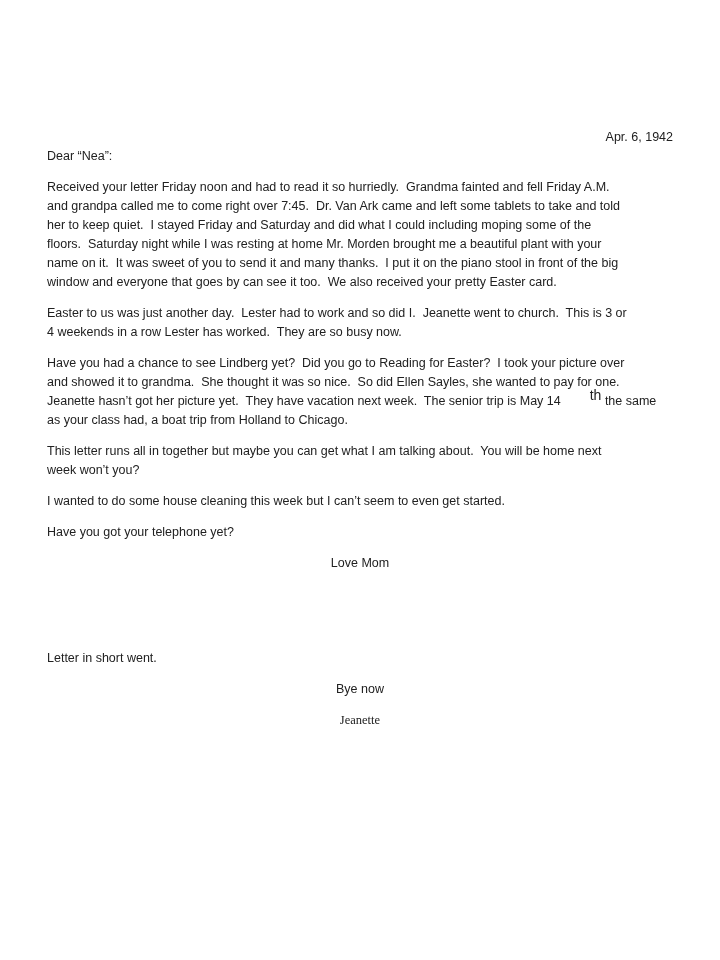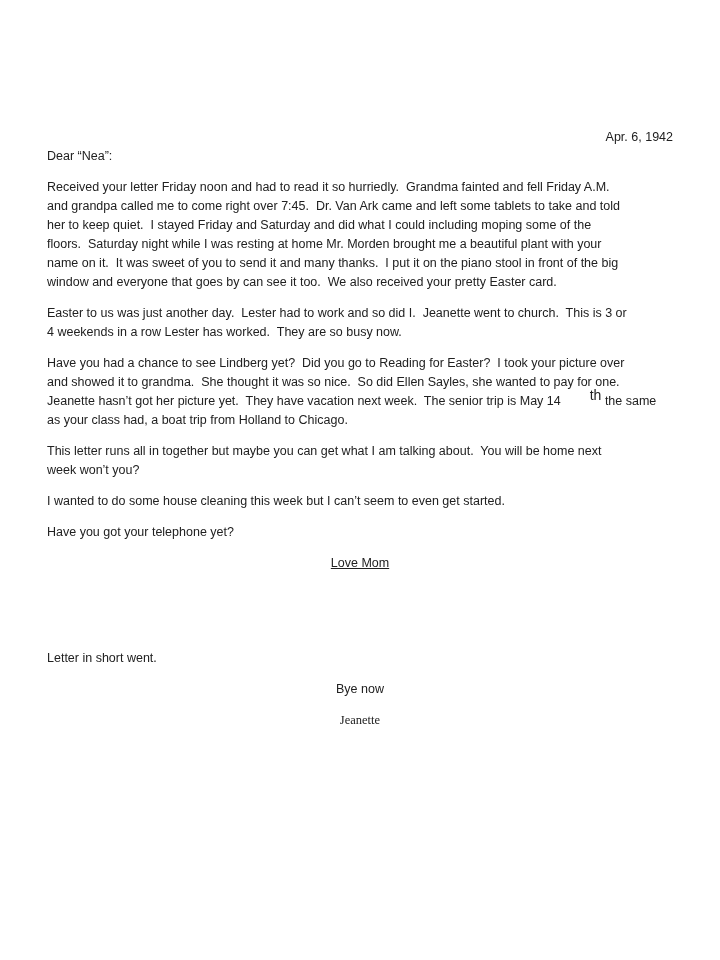--- a/index.html
+++ b/index.html
@@ -29,21 +29,21 @@
   }
   .salutation {
     margin: 0 0 12px 0;
     white-space: pre;
   }
   .para {
     margin: 0 0 12px 0;
     white-space: pre;
   }
   .centered { text-align: center; }
-  .signoff { margin-top: 6px; text-decoration: underline; }
+  .signoff { margin-top: 6px; }
   .gap { height: 64px; }
   .signature { margin-top: 4px; font-family: Liberation Serif, serif; }
   sup.ordinal {
     font-size: 14px;
     vertical-align: super;
     line-height: 0;
     padding-left: 29px;
   }
 </style>
 </head>

